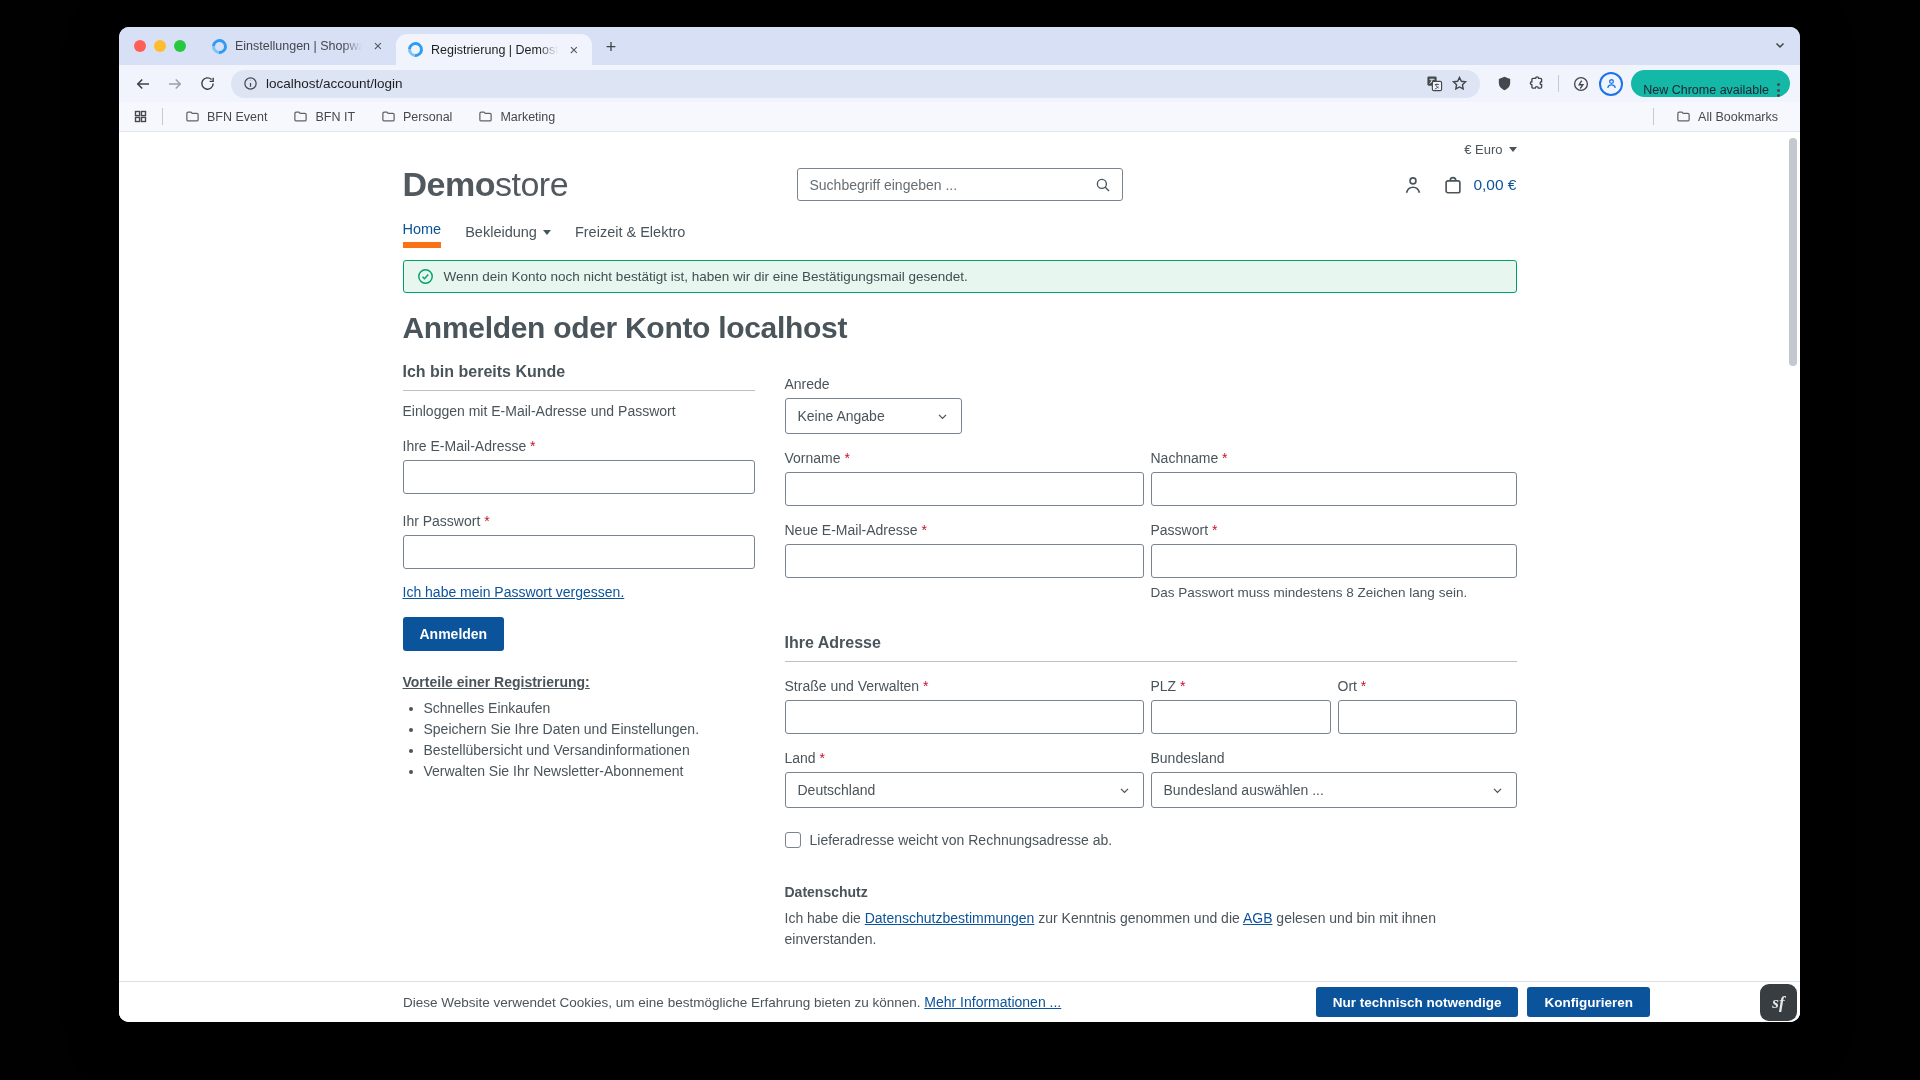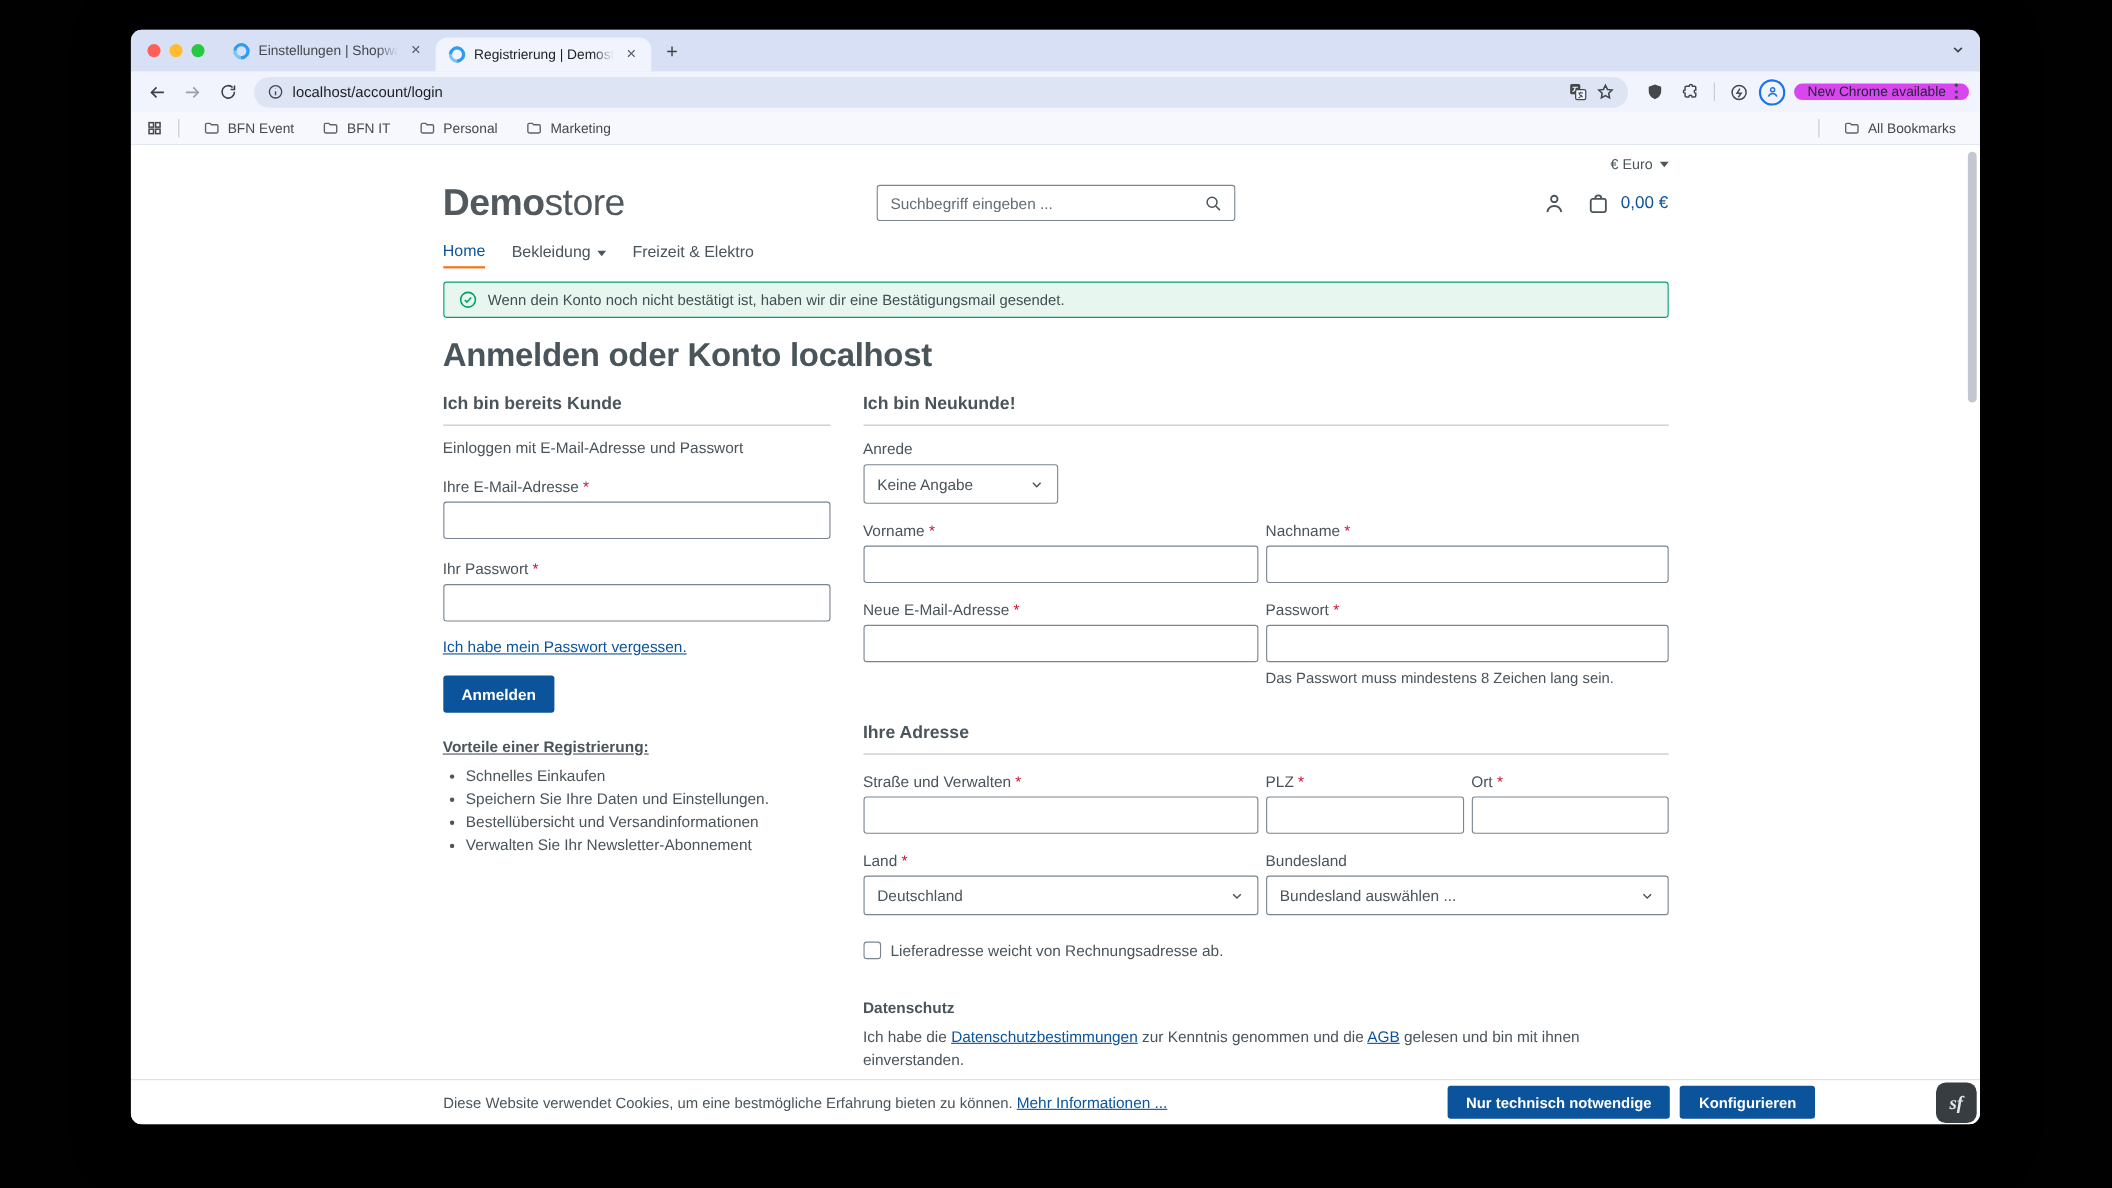--- a/index.html
+++ b/index.html
@@ -29,21 +29,21 @@
   .toolbar { height:37px; background:#f1f4fc; display:flex; align-items:center; padding:0 10px; gap:4px; flex:0 0 auto; }
   .navbtn { width:28px; height:28px; display:flex; align-items:center; justify-content:center; color:#3c4043; flex:0 0 auto;}
   .navbtn.disabled { color:#9aa0a6; }
   .omnibox { flex:1; height:28px; margin:0 6px; background:#dde4f4; border-radius:14px;
     display:flex; align-items:center; padding:0 12px; gap:8px; }
   .omnibox .url { font-size:13.5px; color:#1c1e21; flex:1; }
   .tb-icon { color:#44484d; display:flex; align-items:center; flex:0 0 auto; }
   .sep-v { width:1px; height:17px; background:#c3c9d6; margin:0 4px; flex:0 0 auto;}
   .avatar { width:24px; height:24px; border-radius:50%; border:2px solid #1a73e8; color:#1a73e8;
     display:flex; align-items:center; justify-content:center; }
-  .chromepill { height:15px; background:#d946ef; border-radius:14px; display:flex; align-items:flex-start;
+  .chromepill { height:27px; background:#14b8a6; border-radius:14px; display:flex; align-items:flex-end;
     gap:8px; padding:0 10px 0 12px; font-size:12.5px; color:#1d2433; margin-left:4px; white-space:nowrap;}
   .dots { display:flex; flex-direction:column; gap:2.5px; }
   .dots i { width:3px; height:3px; border-radius:50%; background:#454a50; }
 
   
   .bookmarks { height:30px; background:#f6f8fd; display:flex; align-items:center; padding:0 14px; gap:10px;
     border-bottom:1px solid #e2e6ef; font-size:12.5px; color:#45494e; flex:0 0 auto;}
   .bm-item { display:flex; align-items:center; gap:7px; padding:0 8px; white-space:nowrap;}
   .bm-spacer { flex:1; }
 
@@ -60,21 +60,21 @@
   .searchbox { width:326px; height:33px; border:1px solid #798490; border-radius:3px; display:flex; align-items:center; background:#fff;}
   .searchbox input { border:none; outline:none; flex:1; padding:0 12px; font-size:14px; color:#4a545b; font-family:inherit; background:transparent;}
   .searchbox input::placeholder { color:#4a545b; opacity:.85; }
   .searchbtn { width:38px; display:flex; align-items:center; justify-content:center; color:#4a545b;}
   .headicons { flex:1; display:flex; justify-content:flex-end; align-items:center; gap:18px; }
   .cart { display:flex; align-items:center; gap:9px; }
   .cart .total { color:#0b539b; font-weight:400; font-size:15.5px; }
 
   .mainnav { display:flex; gap:24px; margin-top:17px; font-size:14.5px; align-items:center;}
   .mainnav .item { color:#4a545b; padding-bottom:5px; display:flex; align-items:center; gap:6px;}
-  .mainnav .item.active { color:#0b539b; border-bottom:2px solid #f97316; }
+  .mainnav .item.active { color:#0b539b; border-bottom:6px solid #f97316; }
   .mainnav .caret-down{ border-top-color:#4a545b; border-left-width:4px; border-right-width:4px;}
 
   .alert { margin-top:12px; border:1px solid #00a06a; background:#e7f6ee; border-radius:3px;
     display:flex; align-items:center; gap:10px; padding:7px 13px; font-size:13.5px; color:#444d53;}
   .alert svg { flex:0 0 auto; color:#00a06a; }
 
   h1.pagetitle { margin-top:18px; font-size:30px; font-weight:700; color:#4a545b; letter-spacing:-0.3px;}
 
   .cols { display:flex; margin-top:18px; }
   .col-left { width:352px; margin-right:30px; flex:0 0 auto;}
@@ -344,21 +344,20 @@
           <div class="benefits-title">Vorteile einer Registrierung:</div>
           <ul class="benefits">
             <li>Schnelles Einkaufen</li>
             <li>Speichern Sie Ihre Daten und Einstellungen.</li>
             <li>Bestellübersicht und Versandinformationen</li>
             <li>Verwalten Sie Ihr Newsletter-Abonnement</li>
           </ul>
         </div>
 
         <div class="col-right">
-          <div class="sect-head">Ich bin Neukunde!</div>
 
           <label class="f-label" style="margin-top:13px">Anrede</label>
           <div class="selectbox w-anrede">
             <span>Keine Angabe</span>
             <svg width="13" height="13" viewBox="0 0 24 24" fill="none" stroke="currentColor" stroke-width="2.4">
                 <path d="M5.5 9l6.5 6.5L18.5 9"></path>
               </svg>
           </div>
 
           <div class="grid2">

